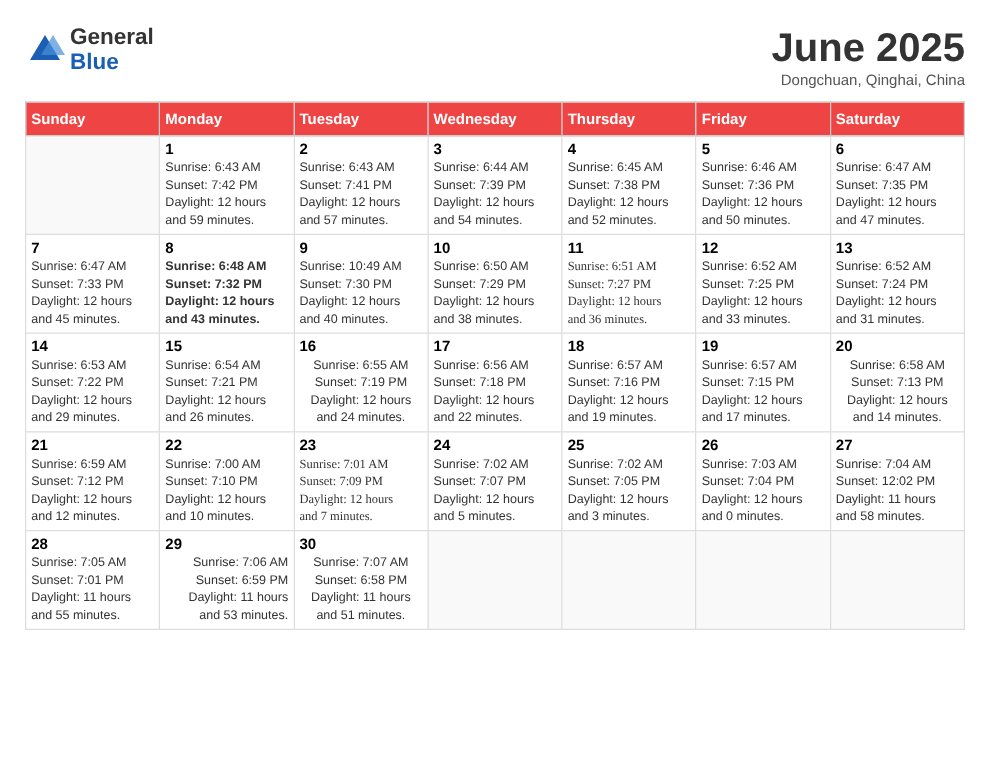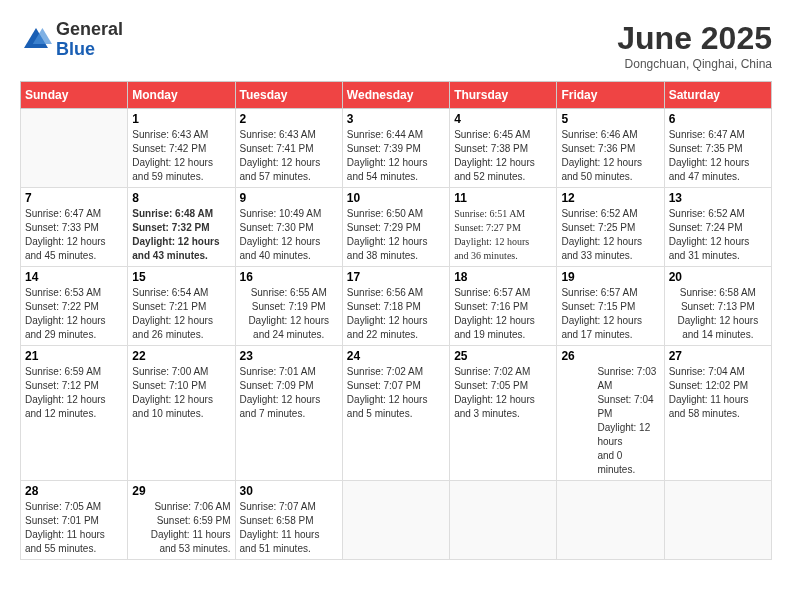--- a/index.html
+++ b/index.html
@@ -270,42 +270,42 @@
         </td>
         <td>
           <div class="day-num">22</div>
           <div class="day-info" style="white-space: pre-line;">Sunrise: 7:00 AM
 Sunset: 7:10 PM
 Daylight: 12 hours
 and 10 minutes.</div>
         </td>
         <td>
           <div class="day-num">23</div>
-          <div class="day-info" style="white-space: pre-line;">Sunrise: 7:01 AM
+          <div class="day-info" style="white-space: pre-line; font-family: Liberation Serif, serif;">Sunrise: 7:01 AM
 Sunset: 7:09 PM
 Daylight: 12 hours
 and 7 minutes.</div>
         </td>
         <td>
           <div class="day-num">24</div>
           <div class="day-info" style="white-space: pre-line;">Sunrise: 7:02 AM
 Sunset: 7:07 PM
 Daylight: 12 hours
 and 5 minutes.</div>
         </td>
         <td>
           <div class="day-num">25</div>
           <div class="day-info" style="white-space: pre-line;">Sunrise: 7:02 AM
 Sunset: 7:05 PM
 Daylight: 12 hours
 and 3 minutes.</div>
         </td>
         <td>
           <div class="day-num">26</div>
-          <div class="day-info" style="white-space: pre-line; margin-left: 36px;">Sunrise: 7:03 AM
+          <div class="day-info" style="white-space: pre-line;">Sunrise: 7:03 AM
 Sunset: 7:04 PM
 Daylight: 12 hours
 and 0 minutes.</div>
         </td>
         <td>
           <div class="day-num">27</div>
           <div class="day-info" style="white-space: pre-line;">Sunrise: 7:04 AM
 Sunset: 12:02 PM
 Daylight: 11 hours
 and 58 minutes.</div>
@@ -321,21 +321,21 @@
         </td>
         <td>
           <div class="day-num">29</div>
           <div class="day-info" style="white-space: pre-line; text-align: right;">Sunrise: 7:06 AM
 Sunset: 6:59 PM
 Daylight: 11 hours
 and 53 minutes.</div>
         </td>
         <td>
           <div class="day-num">30</div>
-          <div class="day-info" style="white-space: pre-line;">Sunrise: 7:07 AM
+          <div class="day-info" style="white-space: pre-line; text-align: center;">Sunrise: 7:07 AM
 Sunset: 6:58 PM
 Daylight: 11 hours
 and 51 minutes.</div>
         </td>
         <td class="empty-cell"></td>
         <td class="empty-cell"></td>
         <td class="empty-cell"></td>
         <td class="empty-cell"></td>
       </tr>
     </tbody>

